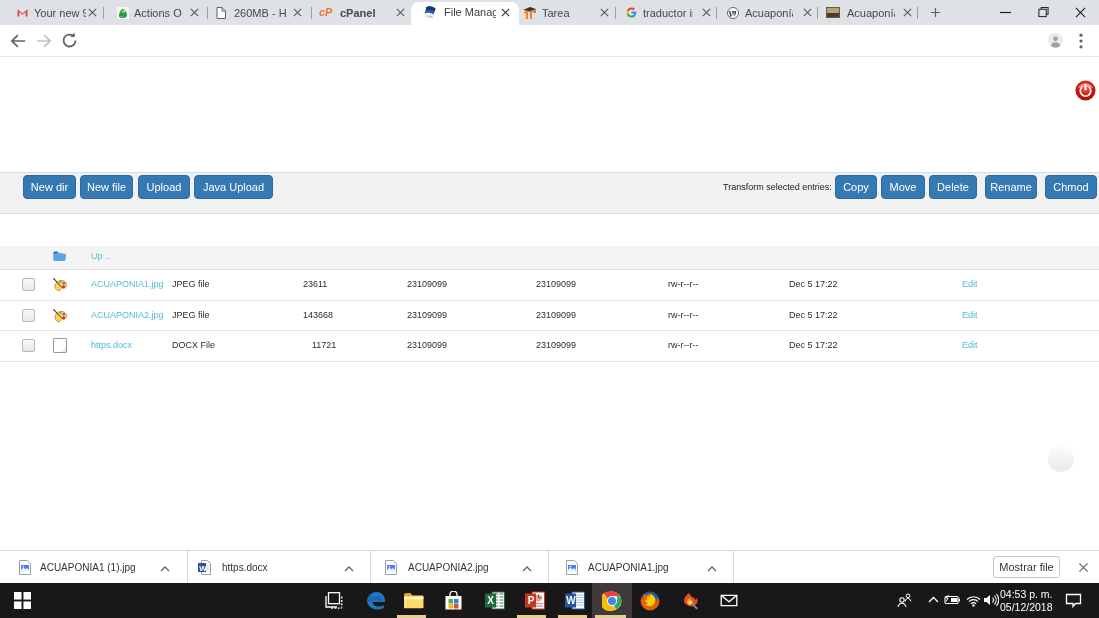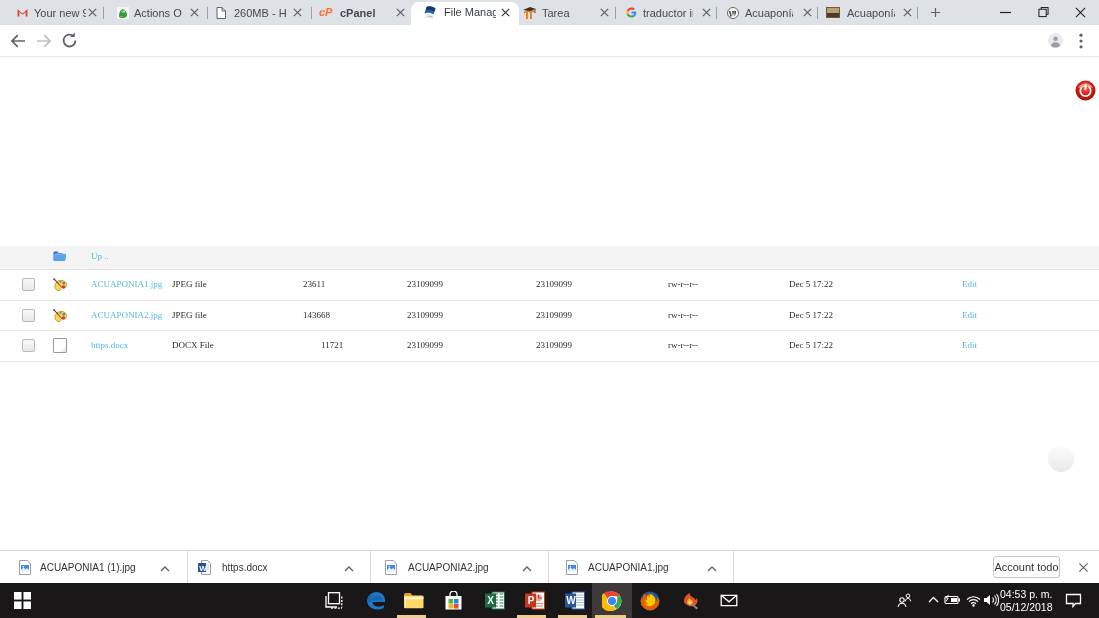--- a/index.html
+++ b/index.html
@@ -20,21 +20,21 @@
 #omnibox { position:absolute; left:88px; top:4px; width:951px; height:24px; border:1.5px solid #b4cbf7; border-radius:13px; background:#fff; }
 .navicon { position:absolute; top:5px; }
 #selurl { position:absolute; left:102px; top:3px; height:15px; background:#2a6fd3; color:#fff; font-size:11.5px; line-height:15px; padding:0 1px; }
 
 
 #content { position:absolute; left:0; top:57px; width:1099px; height:493px; background:#fff; }
 #panel { position:absolute; left:0; top:115px; width:1099px; height:42px; background:#f1f1f1; border-top:1px solid #dcdcdc; border-bottom:1px solid #dcdcdc; }
 .bluebtn { position:absolute; top:2px; height:24px; background:#3579b3; border:1px solid #30699c; border-radius:4px; color:#fff; font-size:11px; line-height:23px; text-align:center; }
 #thead { position:absolute; left:0; top:157px; width:1099px; height:32px; background:#efefef; border-bottom:1px solid #dcdcdc; }
 .th { position:absolute; top:10px; font-size:11.5px; letter-spacing:0.3px; font-weight:bold; color:#3aa6c9; text-decoration:underline; }
-.row { position:absolute; left:0; width:1099px;font-family:Liberation Serif, serif; }
+.row { position:absolute; left:0; width:1099px; }
 .cell { position:absolute; font-size:9px; color:#2b2b2b; white-space:nowrap; }
 .flink { color:#55b9da; }
 .checkbox { position:absolute; left:22px; width:13px; height:13px; border:1px solid #b8b8b8; border-radius:2px; background:linear-gradient(#f8f8f8,#e8e8e8); }
 
 
 #dlbar { position:absolute; left:0; top:550px; width:1099px; height:33px; background:#fff; border-top:1px solid #d8d8d8; }
 .dlitem-text { position:absolute; top:11px; font-size:10px; color:#333; }
 .dlsep { position:absolute; top:0px; width:1px; height:33px; background:#d8d8d8; }
 .dlcaret { position:absolute; top:11px; font-size:11px; color:#5f6368; }
 
@@ -200,20 +200,32 @@
       </svg>
 
     <svg class="abs" style="left:1079px; top:8px;" width="4" height="16" viewBox="0 0 4 16">
         <circle cx="2" cy="2.2" r="1.6" fill="#5f6368"></circle>
         <circle cx="2" cy="8" r="1.6" fill="#5f6368"></circle>
         <circle cx="2" cy="13.8" r="1.6" fill="#5f6368"></circle>
       </svg>
   </div>
 
   <div id="content">
+    <div id="panel">
+      <div class="bluebtn" style="left:23px; width:53px;">New dir</div>
+      <div class="bluebtn" style="left:80px; width:53px;">New file</div>
+      <div class="bluebtn" style="left:138px; width:52px;">Upload</div>
+      <div class="bluebtn" style="left:194px; width:79px;">Java Upload</div>
+      <div style="position:absolute; left:723px; top:9px; font-size:9px; color:#222;">Transform selected entries:</div>
+      <div class="bluebtn" style="left:835px; width:42px;">Copy</div>
+      <div class="bluebtn" style="left:881px; width:44px;">Move</div>
+      <div class="bluebtn" style="left:929px; width:48px;">Delete</div>
+      <div class="bluebtn" style="left:985px; width:52px;">Rename</div>
+      <div class="bluebtn" style="left:1045px; width:52px;">Chmod</div>
+    </div>
 
     <svg class="abs" style="left:1075px; top:23px;" width="21" height="21" viewBox="0 0 21 21">
       <defs>
           <radialGradient id="pg" cx="50%" cy="35%" r="65%">
             <stop offset="0%" stop-color="#f66"></stop>
             <stop offset="55%" stop-color="#d41a0e"></stop>
             <stop offset="100%" stop-color="#a80f06"></stop>
           </radialGradient>
         </defs>
       <circle cx="10.5" cy="10.5" r="10" fill="url(#pg)"></circle>
@@ -270,21 +282,21 @@
       <div class="cell" style="left:668px; top:9px;">rw-r--r--</div>
       <div class="cell" style="left:789px; top:9px;">Dec 5 17:22</div>
       <div class="cell flink" style="left:962px; top:9px;">Edit</div>
     </div>
 
     <div class="row" style="top:274px; height:31px; border-bottom:1px solid #e8e8e8;">
       <div class="checkbox" style="top:8px;"></div>
       <div class="abs" style="left:53px; top:7px; width:14px; height:15px; background:linear-gradient(135deg,#fff 70%,#ddd 100%); border:1px solid #999; border-radius:1px;"></div>
       <div class="cell flink" style="left:91px; top:9px;">https.docx</div>
       <div class="cell" style="left:172px; top:9px;">DOCX File</div>
-      <div class="cell" style="left:321px; top:9px;">11721</div>
+      <div class="cell" style="left:312px; top:9px;">11721</div>
       <div class="cell" style="left:407px; top:9px;">23109099</div>
       <div class="cell" style="left:536px; top:9px;">23109099</div>
       <div class="cell" style="left:668px; top:9px;">rw-r--r--</div>
       <div class="cell" style="left:789px; top:9px;">Dec 5 17:22</div>
       <div class="cell flink" style="left:962px; top:9px;">Edit</div>
     </div>
 
     <div class="abs" style="left:1048px; top:389px; width:26px; height:26px; border-radius:50%; background:linear-gradient(#fcfcfc,#e9e9e9);"></div>
   </div>
 
@@ -331,21 +343,21 @@
         <rect x="2" y="5" width="8" height="7" fill="#4285f4"></rect>
         <path d="M2 10l2.5-2.5 2 2L8 8l2 2v2H2z" fill="#fff" opacity="0.9"></path>
         <circle cx="4.3" cy="6.8" r="0.8" fill="#fff"></circle>
       </svg>
     <div class="dlitem-text" style="left:588px;">ACUAPONIA1.jpg</div>
     <div class="dlcaret" style="left:707px;"><svg width="10" height="6" viewBox="0 0 10 6">
           <path d="M1 5l4-4 4 4" fill="none" stroke="#5f6368" stroke-width="1.3"></path>
         </svg></div>
     <div class="dlsep" style="left:733px;"></div>
 
-    <div class="abs" style="left:993px; top:5px; width:67px; height:22px; border:1px solid #c6c6c6; border-radius:3px; font-size:11px; color:#333; text-align:center; line-height:21px; white-space:nowrap;">Account todo</div>
+    <div class="abs" style="left:993px; top:5px; width:67px; height:22px; border:1px solid #c6c6c6; border-radius:3px; font-size:11px; color:#333; text-align:center; line-height:21px; white-space:nowrap;">Mostrar file</div>
     <svg class="abs" style="left:1078px; top:11px;" width="11" height="11" viewBox="0 0 12 12">
         <path d="M1.5 1.5l9 9M10.5 1.5l-9 9" stroke="#5f6368" stroke-width="1.3"></path>
       </svg>
   </div>
 
   <div id="taskbar">
 
     <svg class="abs" style="left:14px; top:9px;" width="17" height="17" viewBox="0 0 18 18">
         <rect x="0" y="0" width="8" height="8" fill="#fff"></rect>
         <rect x="10" y="0" width="8" height="8" fill="#fff"></rect>

